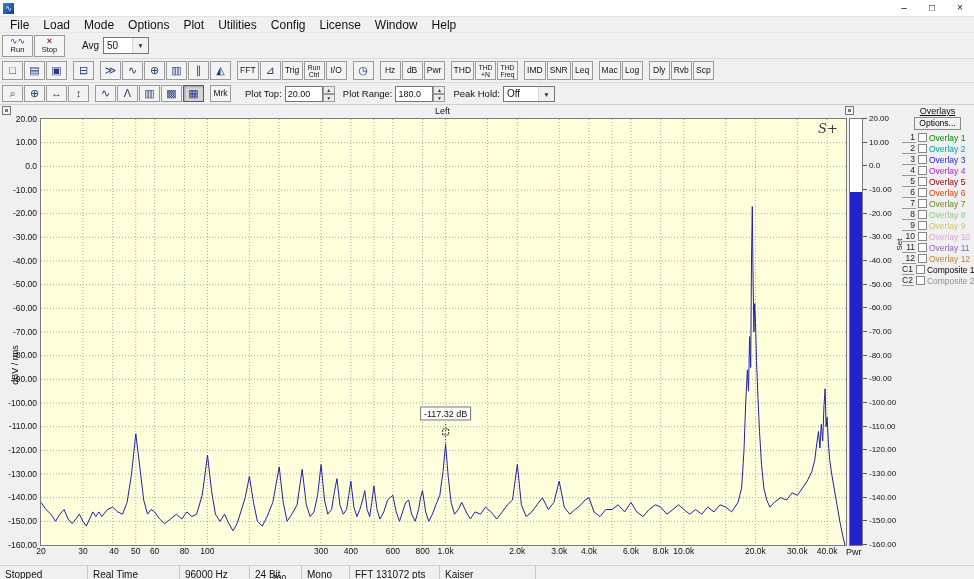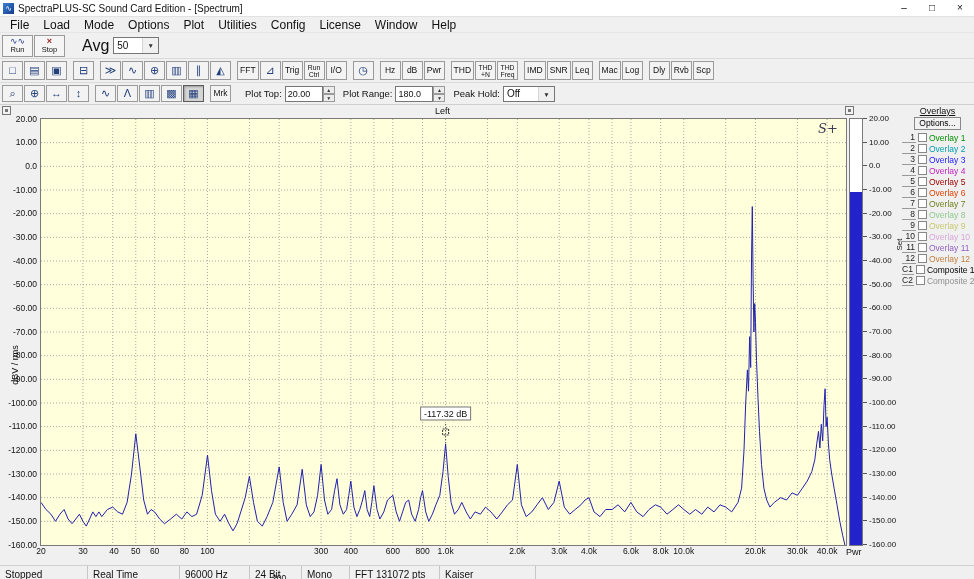--- a/index.html
+++ b/index.html
@@ -12,21 +12,21 @@
   .win-btn{width:28px;height:15px;text-align:center;font-size:10px;line-height:14px;}
   
   #menubar{height:15px;display:flex;align-items:center;padding-left:3px;background:#f0f0f0;border-bottom:1px solid #e6e6e6;}
   .menu-item{padding:0 7px;font-size:12px;}
   
   #toolbar1{height:25px;display:flex;align-items:center;border-bottom:1px solid #dadada;padding-left:2px;}
   .big-btn{width:31px;height:22px;display:flex;flex-direction:column;align-items:center;justify-content:center;border:1px solid #9a9a9a;background:#f5f5f5;margin-right:1px;box-sizing:border-box;}
   .big-btn .bg-glyph{font-size:9px;line-height:9px;color:#223a8c;}
   .big-btn .bg-label{font-size:7.5px;line-height:8px;color:#111;}
   #stop-button .bg-glyph{color:#a02020;font-weight:bold;}
-  .t1-label{margin-left:16px;font-size:16px;}
+  .t1-label{margin-left:16px;font-size:10px;}
   .combo{display:flex;align-items:center;height:17px;border:1px solid #767676;background:#fff;box-sizing:border-box;}
   .combo-value{flex:1;padding-left:3px;font-size:10px;white-space:nowrap;overflow:hidden;}
   .combo-arrow{width:15px;align-self:stretch;border-left:1px solid #d5d5d5;background:#f0f0f0;text-align:center;font-size:6.5px;line-height:15px;color:#333;}
   #avg-combo{width:46px;margin-left:4px;}
   #config-combo{width:212px;margin-left:30px;}
   
   #toolbar2{height:23px;display:flex;align-items:center;padding-left:2px;border-bottom:1px solid #dadada;}
   #toolbar3{height:21px;display:flex;align-items:center;padding-left:2px;border-bottom:1px solid #cfcfcf;}
   .tb-group{display:flex;margin-right:5px;}
   .tb-btn{display:inline-flex;flex-direction:column;align-items:center;justify-content:center;min-width:21px;height:19px;padding:0 2px;margin-right:1px;border:1px solid #9a9a9a;background:#f3f3f3;box-sizing:border-box;color:#111;}
@@ -70,21 +70,20 @@
   #set-label{position:absolute;left:889px;top:131px;width:20px;font-size:8px;transform:rotate(-90deg);}
   
   #statusbar{height:19px;border-top:1px solid #d0d0d0;display:flex;background:#f0f0f0;}
   .status-seg{border-right:1px solid #c6c6c6;padding-left:5px;line-height:18px;font-size:10px;box-sizing:border-box;white-space:nowrap;overflow:hidden;}
 </style>
 </head>
 <body>
 
 <div id="titlebar">
   <div id="app-icon">∿</div>
-  <div id="title-text">SpectraPLUS-SC Sound Card Edition - [Spectrum]</div>
   <div id="win-controls">
     <div class="win-btn">–</div>
     <div class="win-btn">□</div>
     <div class="win-btn">×</div>
   </div>
 </div>
 
 <div id="menubar">
     <div id="menubar-items" style="display:flex;">
       <div class="menu-item">File</div>

